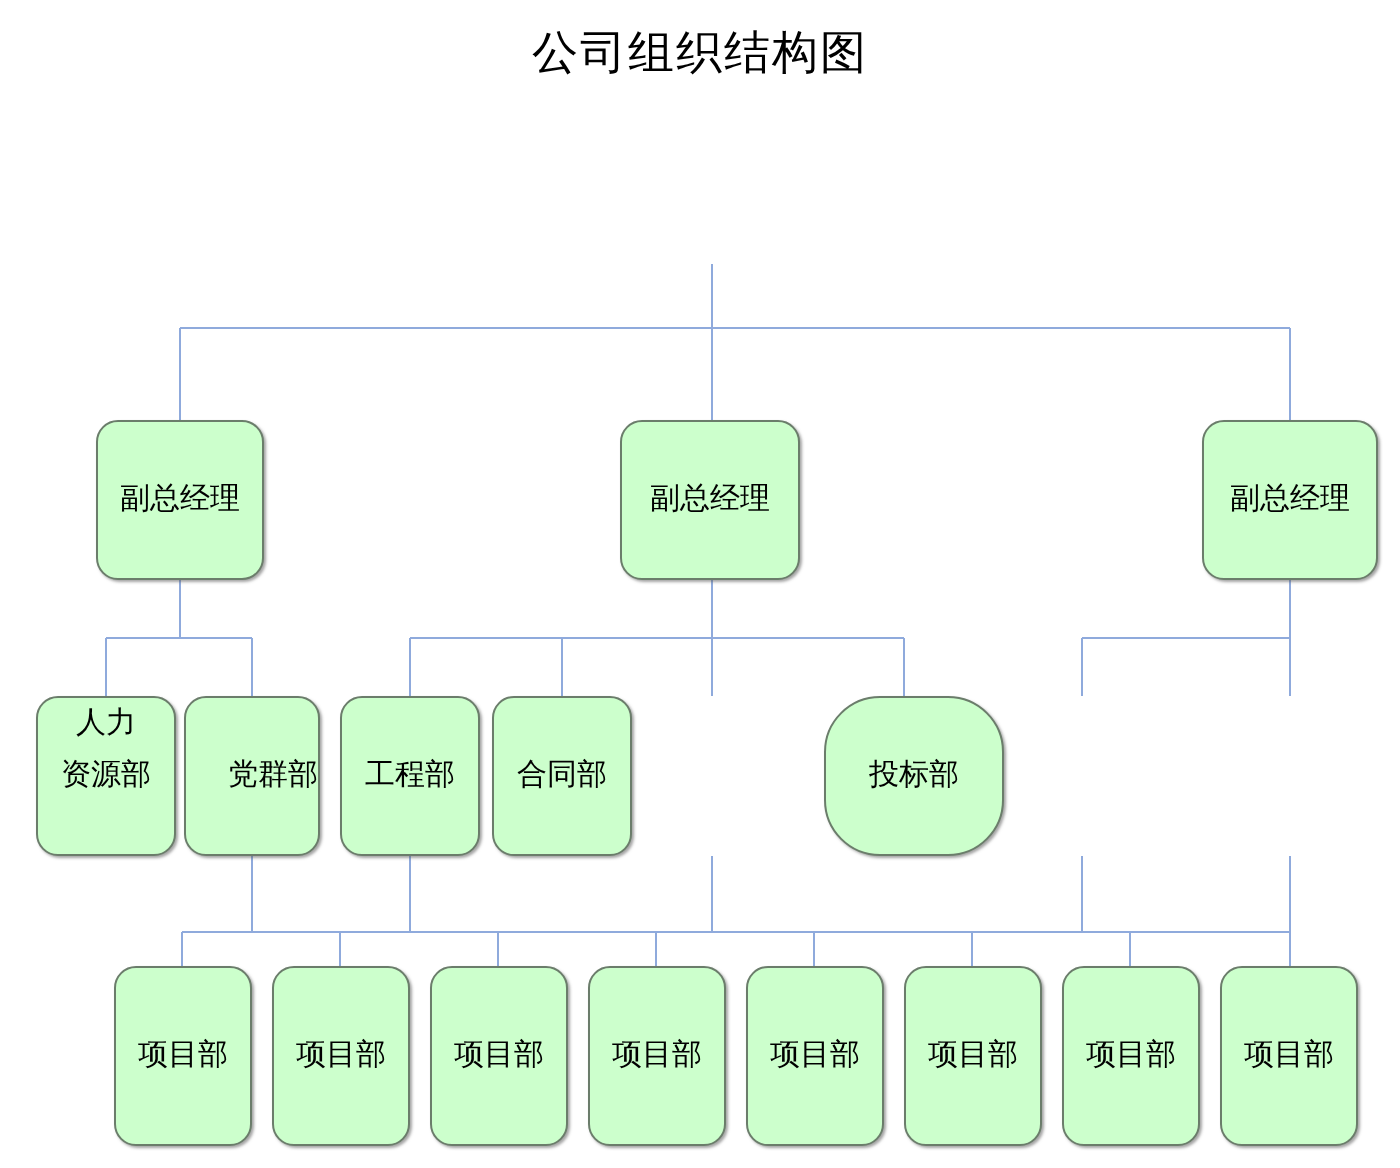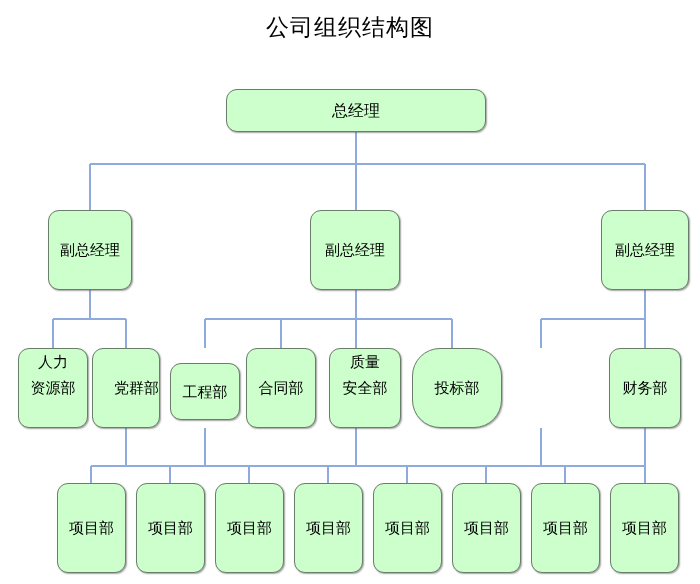--- a/index.html
+++ b/index.html
@@ -10,20 +10,21 @@
     width: 700px;
     height: 584px;
     background: #ffffff;
     font-family: "Liberation Sans", "DejaVu Sans", sans-serif;
     overflow: hidden;
   }
   #chart-root {
     position: relative;
     width: 700px;
     height: 584px;
+    font-family: Liberation Serif, serif;
   }
   #title {
     position: absolute;
     left: 0;
     top: 12px;
     width: 700px;
     text-align: center;
     font-size: 23px;
     color: #000000;
     letter-spacing: 1px;
@@ -110,56 +111,46 @@
       <line x1="170" y1="466" x2="170" y2="483"></line>
       <line x1="249" y1="466" x2="249" y2="483"></line>
       <line x1="328" y1="466" x2="328" y2="483"></line>
       <line x1="407" y1="466" x2="407" y2="483"></line>
       <line x1="486" y1="466" x2="486" y2="483"></line>
       <line x1="565" y1="466" x2="565" y2="483"></line>
       <line x1="645" y1="466" x2="645" y2="483"></line>
     </g>
   </svg>
 
-  <div class="node root" style="left:226px; top:89px; width:260px; height:43px;">
-    <span>总经理</span>
-  </div>
 
   <div class="node" style="left:48px; top:210px; width:84px; height:80px;">
     <span>副总经理</span>
   </div>
   <div class="node" style="left:310px; top:210px; width:90px; height:80px;">
     <span>副总经理</span>
   </div>
   <div class="node" style="left:601px; top:210px; width:88px; height:80px;">
     <span>副总经理</span>
   </div>
 
   <div class="node two-line" style="left:18px; top:348px; width:70px; height:80px;">
     <span>人力</span>
     <span class="line2">资源部</span>
   </div>
   <div class="node" style="left:92px; top:348px; width:68px; height:80px;align-items:flex-end;">
     <span>党群部</span>
   </div>
-  <div class="node" style="left:170px; top:348px; width:70px; height:57px;margin-top:15px;">
+  <div class="node" style="left:170px; top:348px; width:70px; height:80px;">
     <span>工程部</span>
   </div>
   <div class="node" style="left:246px; top:348px; width:70px; height:80px;align-items:center;">
     <span>合同部</span>
   </div>
-  <div class="node two-line" style="left:329px; top:348px; width:72px; height:80px;">
-    <span>质量</span>
-    <span class="line2">安全部</span>
-  </div>
   <div class="node" style="left:412px; top:348px; width:90px; height:80px;border-radius:28px;">
     <span>投标部</span>
-  </div>
-  <div class="node" style="left:609px; top:348px; width:72px; height:80px;">
-    <span>财务部</span>
   </div>
 
   <div class="node" style="left:57px; top:483px; width:69px; height:90px;">
     <span>项目部</span>
   </div>
   <div class="node" style="left:136px; top:483px; width:69px; height:90px;">
     <span>项目部</span>
   </div>
   <div class="node" style="left:215px; top:483px; width:69px; height:90px;">
     <span>项目部</span>

